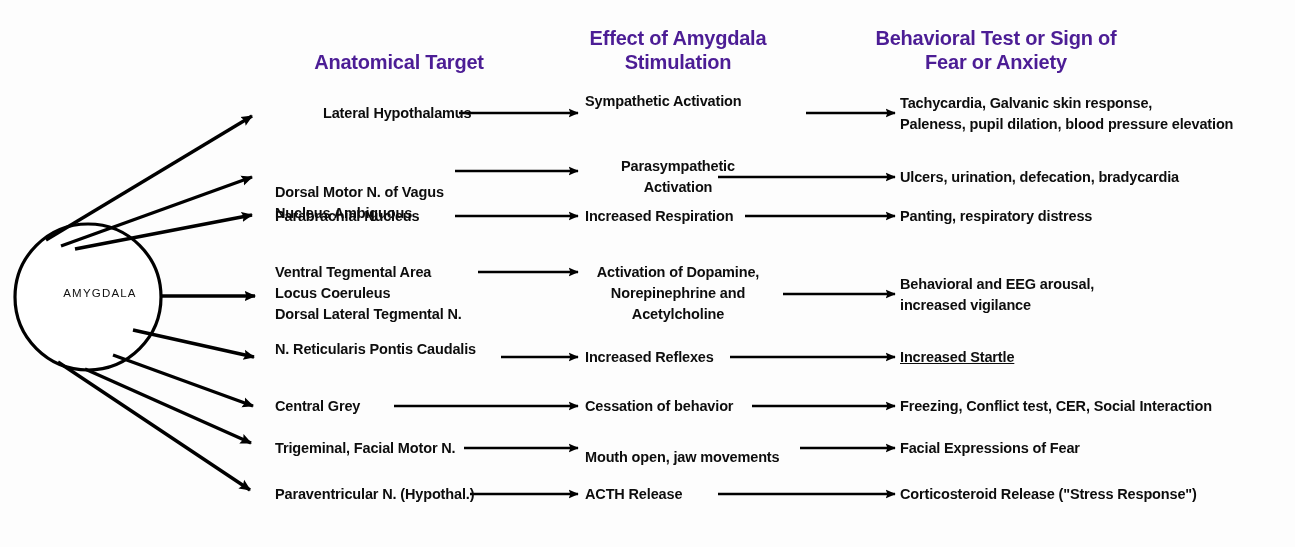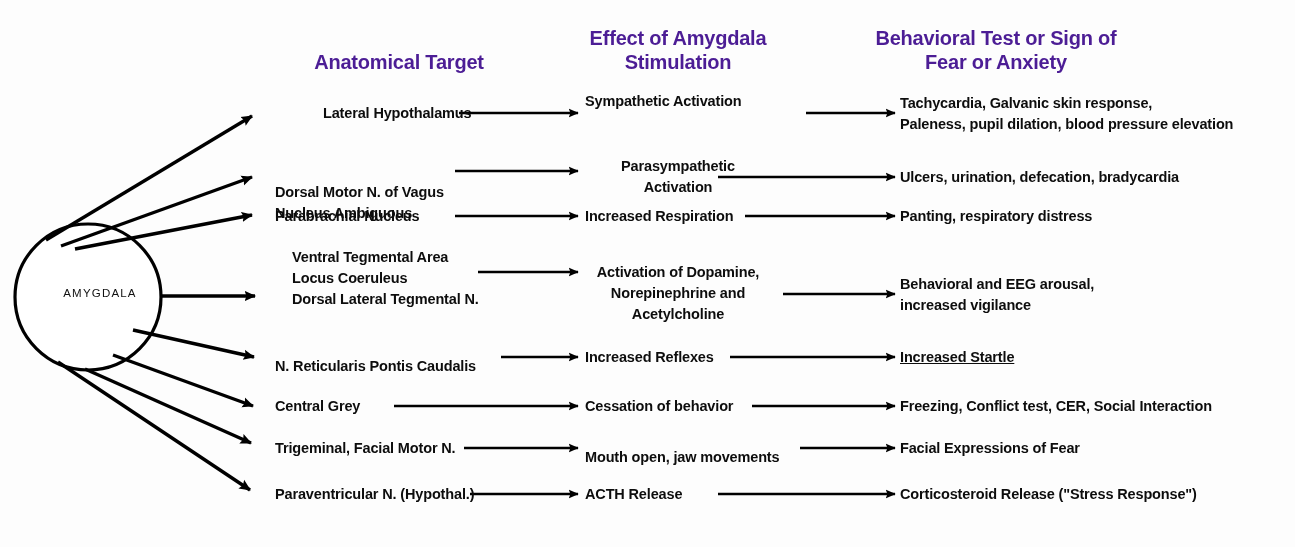--- a/index.html
+++ b/index.html
@@ -130,30 +130,30 @@
   <div class="cell c1" style="top:166px;margin-top:16px;">Dorsal Motor N. of Vagus
 Nucleus Ambiguous</div>
   <div class="cell c2c" style="top:156px;">Parasympathetic
 Activation</div>
   <div class="cell c3" style="top:167px;">Ulcers, urination, defecation, bradycardia</div>
 
   <div class="cell c1" style="top:206px;">Parabrachial Nucleus</div>
   <div class="cell c2" style="top:206px;">Increased Respiration</div>
   <div class="cell c3" style="top:206px;">Panting, respiratory distress</div>
 
-  <div class="cell c1" style="top:247px;margin-left:17px;">Ventral Tegmental Area
+  <div class="cell c1" style="top:262px;">Ventral Tegmental Area
 Locus Coeruleus
 Dorsal Lateral Tegmental N.</div>
   <div class="cell c2c" style="top:262px;">Activation of Dopamine,
 Norepinephrine and
 Acetylcholine</div>
   <div class="cell c3" style="top:274px;">Behavioral and EEG arousal,
   increased vigilance</div>
 
-  <div class="cell c1" style="top:356px;">N. Reticularis Pontis Caudalis</div>
+  <div class="cell c1" style="top:339px;">N. Reticularis Pontis Caudalis</div>
   <div class="cell c2" style="top:347px;">Increased Reflexes</div>
   <div class="cell c3" style="top:347px;text-decoration:underline;">Increased Startle</div>
 
   <div class="cell c1" style="top:396px;">Central Grey</div>
   <div class="cell c2" style="top:396px;">Cessation of behavior</div>
   <div class="cell c3" style="top:396px;">Freezing, Conflict test, CER, Social Interaction</div>
 
   <div class="cell c1" style="top:438px;">Trigeminal, Facial Motor N.</div>
   <div class="cell c2" style="top:438px;margin-top:9px;">Mouth open, jaw movements</div>
   <div class="cell c3" style="top:438px;">Facial Expressions of Fear</div>

